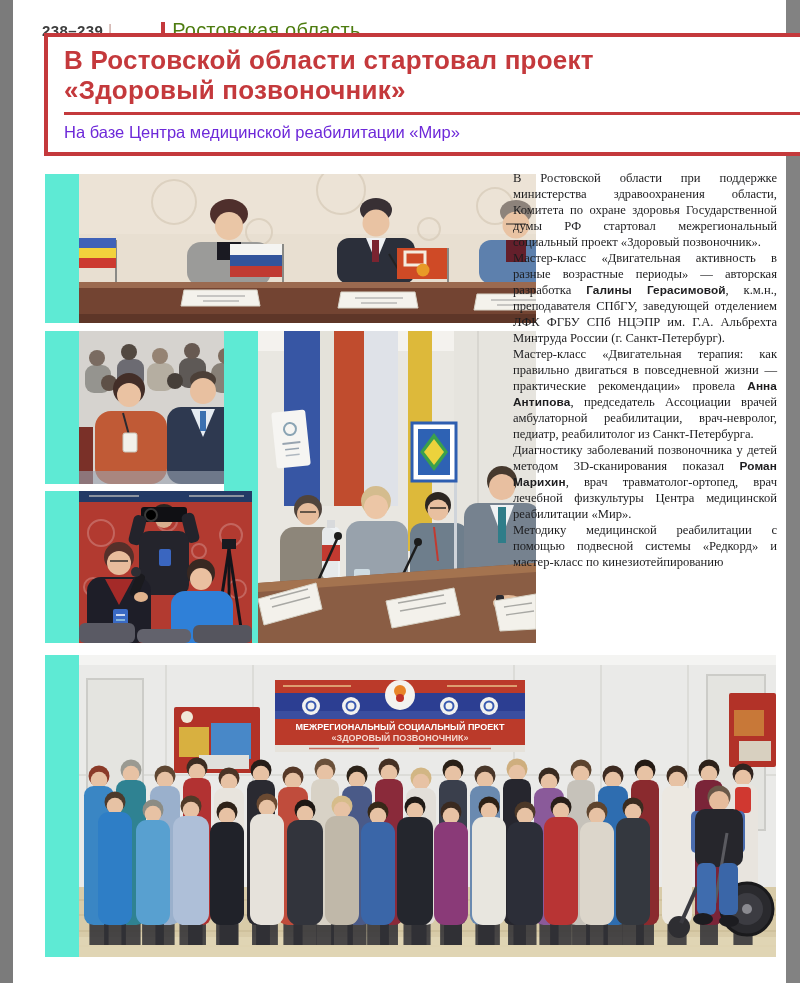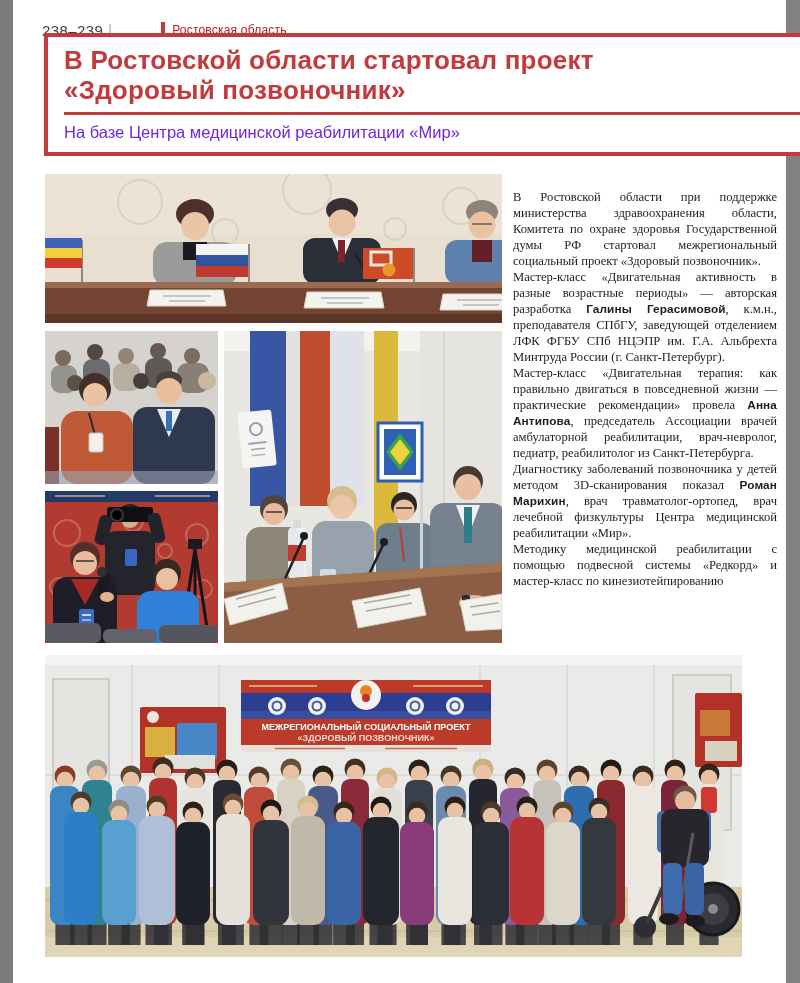--- a/index.html
+++ b/index.html
@@ -6,46 +6,46 @@
   body{
     width:800px;height:983px;position:relative;background:#fff;
     font-family:"Liberation Sans",sans-serif;overflow:hidden;
   }
   .edge{position:absolute;top:0;height:983px;background:#7b7b7b;}
   .edge.left{left:0;width:13px;}
   .edge.right{right:0;width:14px;background:#828282;}
 
   
   .pagehead{position:absolute;left:42px;top:8px;display:flex;align-items:center;gap:7px;}
-  .pg-range{font-weight:normal;font-size:15px;color:#3d3d3d;letter-spacing:.4px;}
+  .pg-range{font-weight:bold;font-size:15px;color:#3d3d3d;letter-spacing:.4px;}
   .thin-sep{color:#c49a93;font-size:14px;margin-left:-2px;}
   .district{color:#a4685f;font-size:13.5px;letter-spacing:.3px;margin-top:29px;}
   .red-bar{width:4px;height:17px;background:#c4393c;}
-  .region{color:#b91c1c;font-size:12px;letter-spacing:.2px;}
+  .region{color:#4d7c0f;font-size:20px;letter-spacing:.2px;}
 
   
   .title-box{
     position:absolute;left:44px;top:33px;width:784px;box-sizing:border-box;
     border:4px solid #c4393c;background:#fff;padding:8px 16px 10px 16px;
   }
   .title{color:#c4393c;font-size:26px;font-weight:bold;line-height:30px;letter-spacing:.2px;max-width:640px;}
   .title-rule{height:3px;background:#c4393c;margin:7px 0 8px 0;}
   .subtitle{color:#6d28d9;font-size:16.5px;line-height:19px;}
 
   
   .article{
     position:absolute;left:513px;top:170px;width:264px;
     font-family:"Liberation Serif",serif;font-size:12.6px;line-height:16px;
-    color:#1d1d1f;text-align:justify;margin-top:19px;
+    color:#1d1d1f;text-align:justify;
   }
   .article p{margin:0;}
   .article b{font-family:"Liberation Sans",sans-serif;font-size:11.8px;letter-spacing:.1px;}
 
   
-  .photo{position:absolute;overflow:hidden;background:#5eead4;}
+  .photo{position:absolute;overflow:hidden;background:#5eead4;padding-left:34px;}
   .photo svg{display:block;}
   .p1{left:45px;top:174px;width:457px;height:149px;}
   .p2{left:45px;top:331px;width:173px;height:153px;}
   .p3{left:224px;top:331px;width:278px;height:312px;}
   .p4{left:45px;top:491px;width:173px;height:152px;}
   .p5{left:45px;top:655px;width:697px;height:302px;}
 </style>
 </head>
 <body>
 

